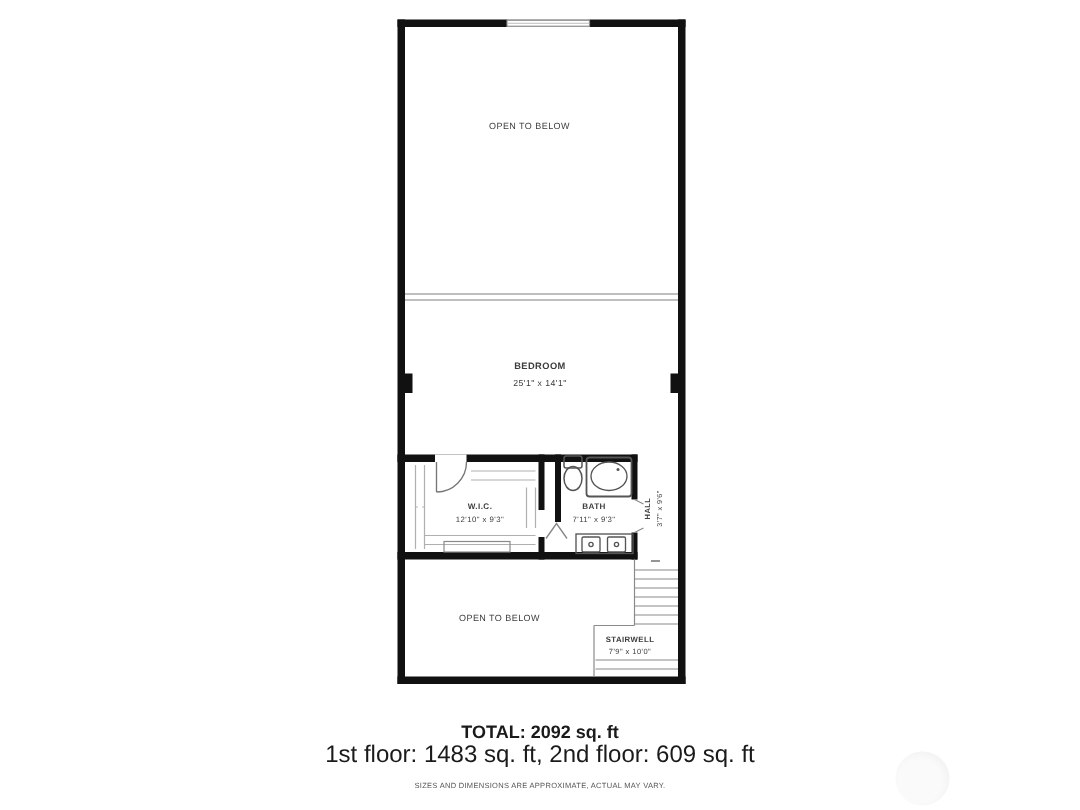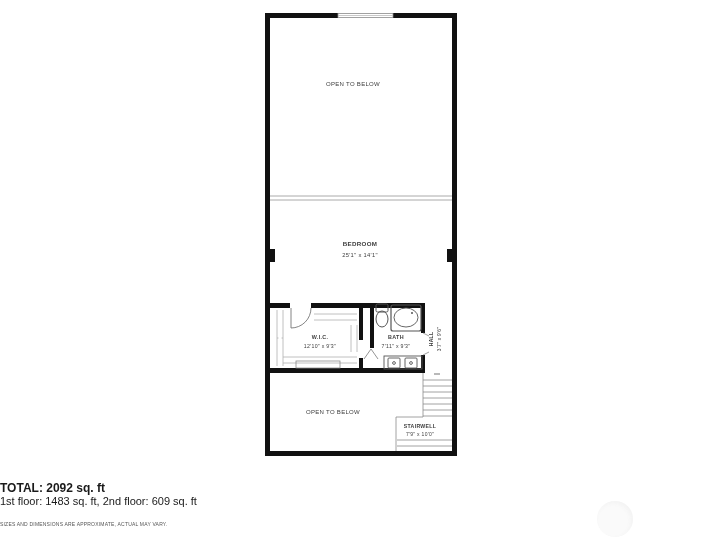--- a/index.html
+++ b/index.html
@@ -1,22 +1,22 @@
 <!DOCTYPE html>
 <html><head>
 <meta charset="utf-8">
 <style>
   * { margin: 0; padding: 0; box-sizing: border-box; }
   html, body { width: 720px; height: 540px; background: #ffffff; overflow: hidden;
     font-family: "Liberation Sans", sans-serif; }
   .stage { position: relative; width: 720px; height: 540px; background: #fff; }
   .plan-svg { position: absolute; left: 0; top: 0; }
-  .summary { position: absolute; left: 0; width: 720px; color: #1a1a1a; }
+  .summary { position: absolute; left: 0; width: 720px; text-align: center; color: #1a1a1a; }
   .summary.total    { top: 481px; font-size: 12px; font-weight: bold; }
-  .summary.floors   { top: 495px; font-size: 11px; }
+  .summary.floors   { top: 495px; font-size: 16px; }
   .summary.excluded { top: 507px; font-size: 11px; }
   .summary.disclaimer { top: 521px; font-size: 5px; color: #555; letter-spacing: 0.2px; }
   .watermark { position: absolute; left: 597px; top: 501px; width: 36px; height: 36px;
     border-radius: 50%; background: #fafafa; box-shadow: inset -2px 2px 4px #f3f3f3; }
   text { fill: #3d3d3d; }
   .room-label { font-family: "Liberation Sans", sans-serif; letter-spacing: 0.3px; }
 </style>
 </head>
 <body>
 

